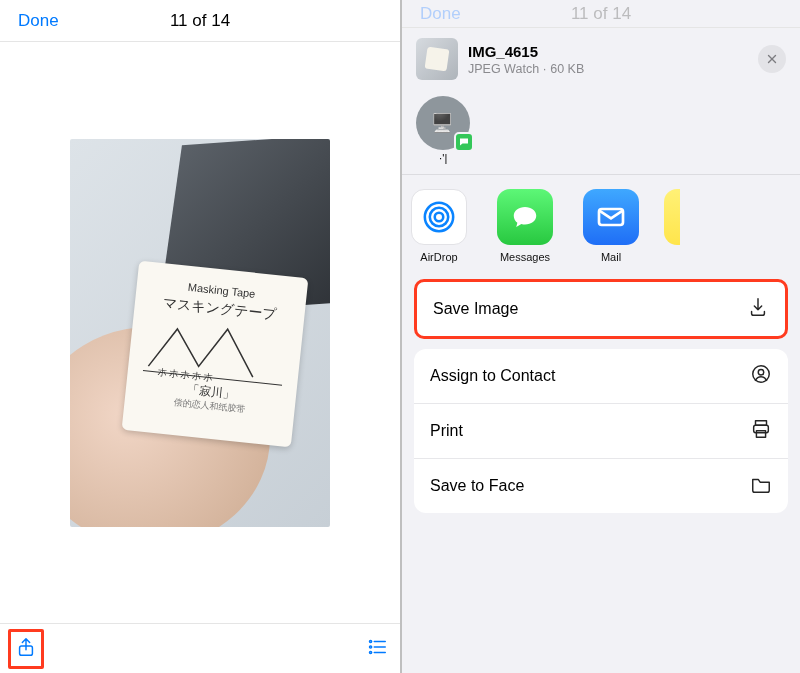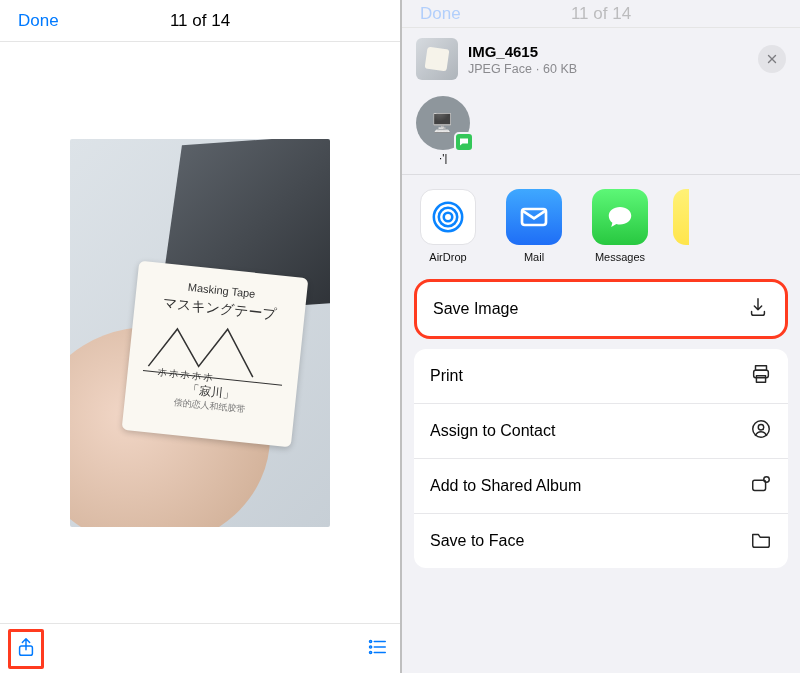--- a/index.html
+++ b/index.html
@@ -40,33 +40,33 @@
   .close-btn { width:28px; height:28px; border-radius:50%; background:#e3e3e7; display:flex; align-items:center; justify-content:center; color:#7c7c80; font-size:15px;}
 
   .contact-row { padding: 0 14px 10px; display:flex; gap:14px; }
   .contact-bubble { width: 54px; height: 54px; border-radius: 50%; background:#8e969c; position:relative; display:flex; align-items:center; justify-content:center; color:#fff; font-weight:700; font-size:18px;}
   .contact-sub { width:54px; text-align:center; font-size:11px; color:#000; margin-top:2px;}
   .contact-badge{position:absolute;right:-4px;bottom:-2px;width:20px;height:20px;border-radius:5px;background:#34c759;border:2px solid #f2f2f6;display:flex;align-items:center;justify-content:center;}
   .contact-badge svg{width:12px;height:12px;fill:#fff;}
 
   .divider { height:1px; background:#dcdce0; margin: 0; }
 
-  .app-row { display:flex; gap:20px; padding: 14px 13px 8px; }
+  .app-row { display:flex; gap:20px; padding: 14px 4px 8px; }
   .app-item { width:66px; text-align:center; }
   .app-icon { width:56px; height:56px; border-radius:13px; display:flex; align-items:center; justify-content:center; margin:0 auto 6px; }
   .app-label{ font-size:11px; color:#111; }
   .notes-peek{ width:16px; display:flex; align-items:flex-start; }
   .notes-peek .app-icon{width:16px;height:56px;border-radius:13px 0 0 13px;background:linear-gradient(#fff176,#ffe54c);}
 
   .action-area{ padding: 8px 12px 14px; background:#f2f2f6; }
   .action-card{ background:#fff; border-radius:12px; margin-bottom:10px; overflow:hidden;}
   .action-row{ display:flex; align-items:center; justify-content:space-between; padding:14px 16px; font-size:16px; color:#000;}
   .action-row + .action-row{ border-top:1px solid #e7e7ea;}
   .action-row .ico{ color:#000; opacity:.85;}
-  .highlight-right{ border:3px solid #ff3b1f; border-radius:16px;}
+  .highlight-right{ border:3px solid #ff3b1f; border-radius:10px;}
 
   
   svg.i { width:22px; height:22px; stroke:#000; fill:none; stroke-width:1.6; stroke-linecap:round; stroke-linejoin:round;}
   svg.i-blue{ stroke:#007aff; }
 </style>
 </head>
 <body>
 
 <div class="left-pane">
   <div class="left-header">
@@ -114,21 +114,21 @@
   <div class="right-header-faint">
     <span class="done-faint">Done</span>
     <span class="count-faint">11 of 14</span>
   </div>
 
   <div class="sheet-file-row">
     <div class="file-thumb"></div>
     <div class="file-meta">
       <div class="file-name">IMG_4615</div>
       <div class="file-sub">
-        <span>JPEG Face</span> · <span>60 KB</span>
+        <span>JPEG Watch</span> · <span>60 KB</span>
       </div>
     </div>
     <div class="close-btn">
       <svg class="i" viewBox="0 0 24 24" style="width:14px;height:14px;stroke:#7c7c80;stroke-width:2.4">
           <line x1="6" y1="6" x2="18" y2="18"></line>
           <line x1="18" y1="6" x2="6" y2="18"></line>
         </svg>
     </div>
   </div>
 
@@ -153,36 +153,36 @@
       <div class="app-icon" style="background:#fff;border:1px solid #e2e2e6">
         <svg viewBox="0 0 24 24" style="width:34px;height:34px;fill:none;stroke:#0a84ff;stroke-width:1.8">
             <circle cx="12" cy="12" r="3"></circle>
             <circle cx="12" cy="12" r="6.5"></circle>
             <circle cx="12" cy="12" r="10"></circle>
           </svg>
       </div>
       <div class="app-label">AirDrop</div>
     </div>
     <div class="app-item">
+      <div class="app-icon" style="background:linear-gradient(#5df777,#28c840)">
+        <svg viewBox="0 0 24 24" style="width:30px;height:30px;fill:#fff">
+            <path d="M12 4c5 0 9 3.1 9 7s-4 7-9 7c-1 0-2-.1-2.9-.4L5 20l.9-3.4C4.1 15.3 3 13.3 3 11c0-3.9 4-7 9-7z"></path>
+          </svg>
+      </div>
+      <div class="app-label">Messages</div>
+    </div>
+    <div class="app-item">
       <div class="app-icon" style="background:linear-gradient(#3fa8ff,#1f6ef6)">
         <svg viewBox="0 0 24 24" style="width:32px;height:32px;fill:none;stroke:#fff;stroke-width:2">
             <rect x="3" y="6" width="18" height="12" rx="2"></rect>
             <polyline points="3,7 12,13 21,7"></polyline>
           </svg>
       </div>
       <div class="app-label">Mail</div>
     </div>
-    <div class="app-item">
-      <div class="app-icon" style="background:linear-gradient(#5df777,#28c840)">
-        <svg viewBox="0 0 24 24" style="width:30px;height:30px;fill:#fff">
-            <path d="M12 4c5 0 9 3.1 9 7s-4 7-9 7c-1 0-2-.1-2.9-.4L5 20l.9-3.4C4.1 15.3 3 13.3 3 11c0-3.9 4-7 9-7z"></path>
-          </svg>
-      </div>
-      <div class="app-label">Messages</div>
-    </div>
     <div class="notes-peek">
       <div class="app-icon"></div>
     </div>
   </div>
 
   <div class="action-area">
 
 
     <div class="action-card highlight-right">
       <div class="action-row">
@@ -190,50 +190,41 @@
         <span class="ico">
           <svg class="i" viewBox="0 0 24 24">
               <path d="M12 3v12M8 11l4 4 4-4"></path>
               <path d="M5 17v2a2 2 0 0 0 2 2h10a2 2 0 0 0 2-2v-2"></path>
             </svg>
         </span>
       </div>
     </div>
 
     <div class="action-card">
+      <div class="action-row">
+        <span>Assign to Contact</span>
+        <span class="ico">
+          <svg class="i" viewBox="0 0 24 24">
+              <circle cx="12" cy="12" r="9"></circle>
+              <circle cx="12" cy="10" r="3"></circle>
+              <path d="M6 19c1.5-3 4-4 6-4s4.5 1 6 4"></path>
+            </svg>
+        </span>
+      </div>
       <div class="action-row">
         <span>Print</span>
         <span class="ico">
           <svg class="i" viewBox="0 0 24 24">
               <rect x="6" y="3" width="12" height="5"></rect>
               <rect x="4" y="8" width="16" height="8" rx="2"></rect>
               <rect x="7" y="14" width="10" height="7"></rect>
             </svg>
         </span>
       </div>
       <div class="action-row">
-        <span>Assign to Contact</span>
-        <span class="ico">
-          <svg class="i" viewBox="0 0 24 24">
-              <circle cx="12" cy="12" r="9"></circle>
-              <circle cx="12" cy="10" r="3"></circle>
-              <path d="M6 19c1.5-3 4-4 6-4s4.5 1 6 4"></path>
-            </svg>
-        </span>
-      </div>
-      <div class="action-row">
-        <span>Add to Shared Album</span>
-        <span class="ico">
-          <svg class="i" viewBox="0 0 24 24">
-              <rect x="3" y="8" width="14" height="11" rx="2"></rect>
-              <circle cx="18" cy="7" r="3"></circle>
-            </svg>
-        </span>
-      </div>
-      <div class="action-row">
         <span>Save to Face</span>
         <span class="ico">
           <svg class="i" viewBox="0 0 24 24">
               <path d="M3 7h6l2 3h10v9a2 2 0 0 1-2 2H5a2 2 0 0 1-2-2V7z"></path>
             </svg>
         </span>
       </div>
     </div>
 
   </div>

